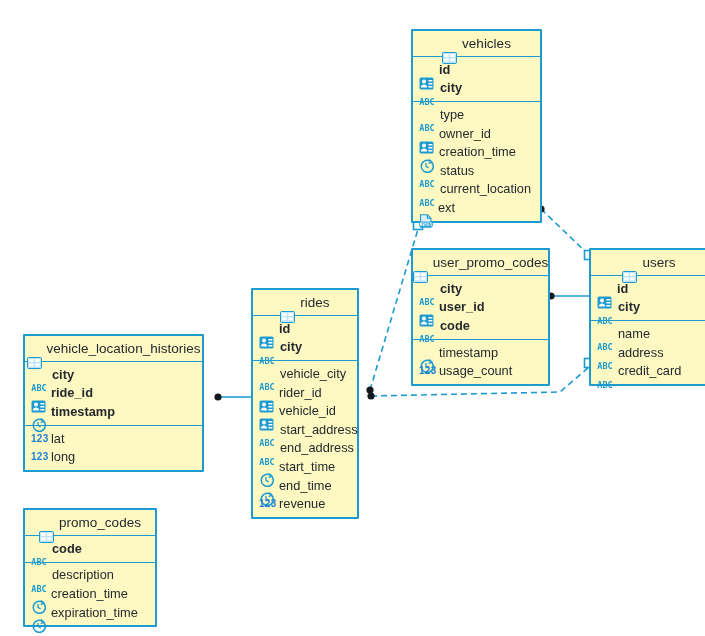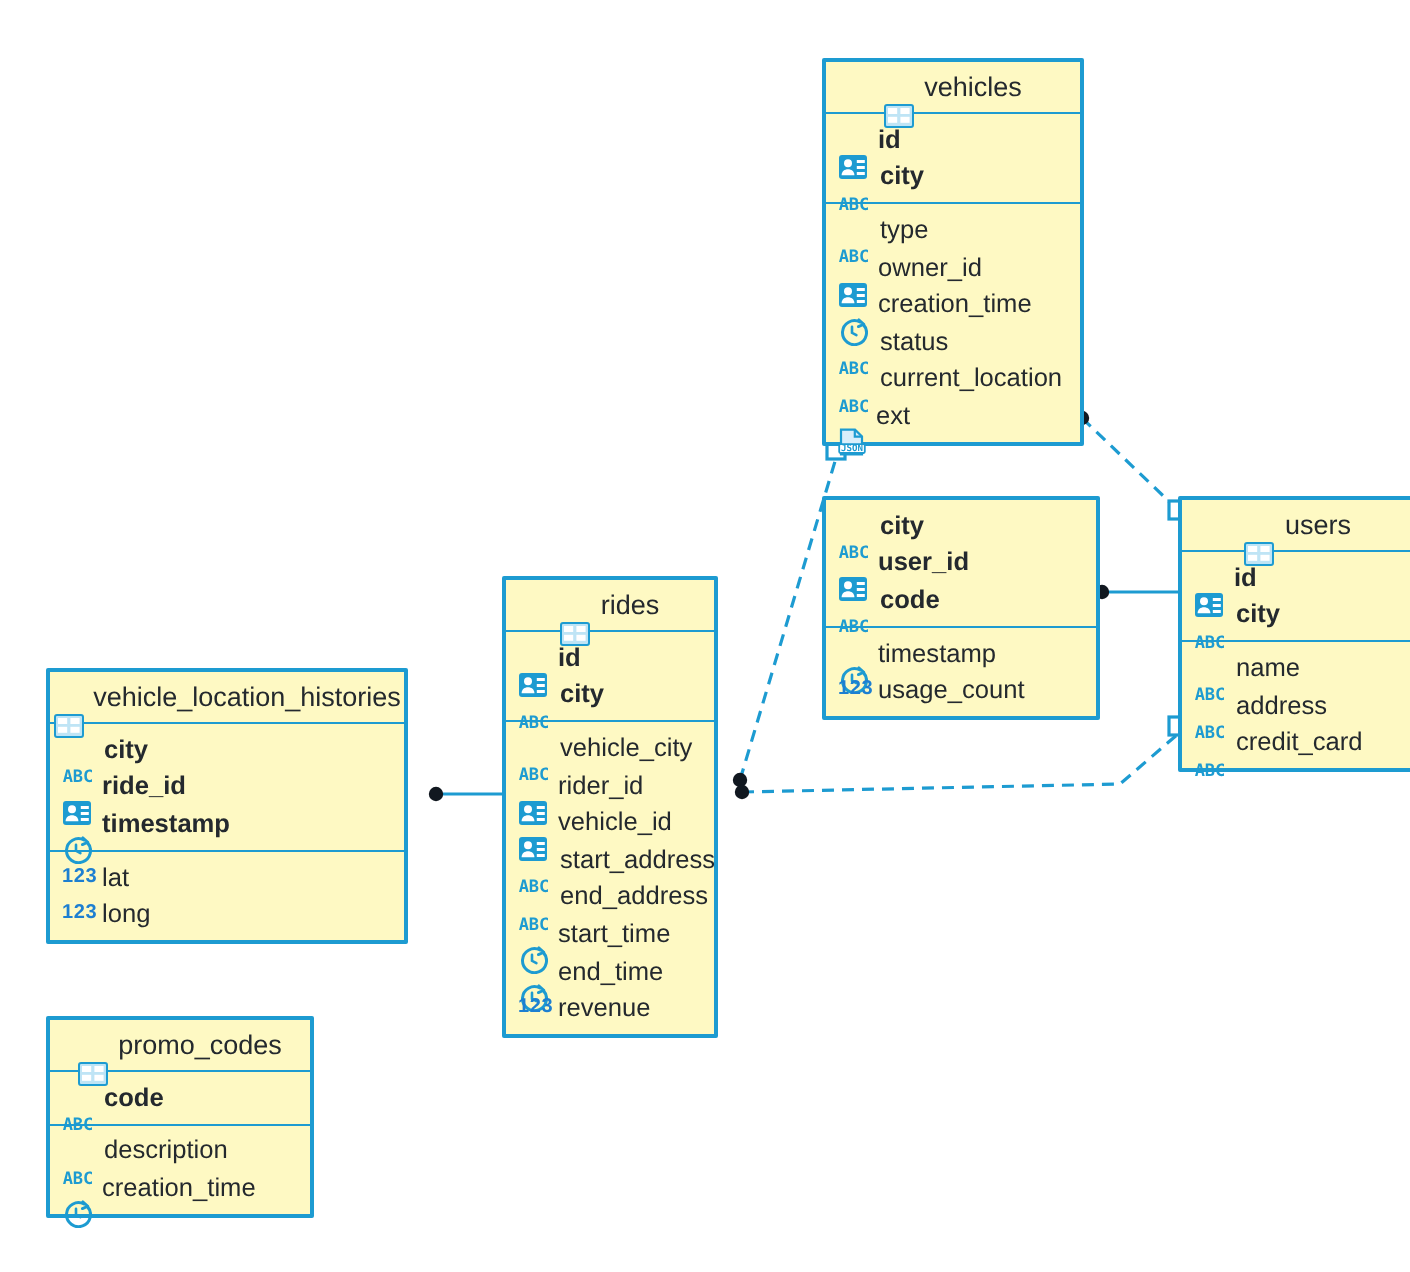--- a/index.html
+++ b/index.html
@@ -175,20 +175,32 @@
       <path d="M8.4 0.8 v3.5 h3.6" fill="none" stroke="#1d9bd1" stroke-width="1.1"></path>
       <rect x="0.6" y="8.1" width="12.8" height="4.4" rx="0.6" fill="#fff" stroke="#1d9bd1" stroke-width="0.9"></rect>
       <text x="7" y="11.7" text-anchor="middle" font-family="'DejaVu Sans Mono',monospace" font-size="4.6" font-weight="bold" fill="#1d9bd1">JSON</text>
     </svg>
           </span>
           <span class="col-label">ext</span>
         </div>
       </div>
     </div>
     <div class="table-box" style="left: 411px; top: 248px; width: 139px;">
+      <div class="tbl-header">
+        <span class="ico">
+          <svg width="15" height="12" viewBox="0 0 15 12">
+      <rect x="0.5" y="0.5" width="14" height="11" rx="1" fill="#bfe4f5" stroke="#1d9bd1" stroke-width="1"></rect>
+      <rect x="2" y="2" width="4.6" height="3" fill="#fff"></rect>
+      <rect x="8.2" y="2" width="4.6" height="3" fill="#fff"></rect>
+      <rect x="2" y="6.4" width="4.6" height="3" fill="#fff"></rect>
+      <rect x="8.2" y="6.4" width="4.6" height="3" fill="#fff"></rect>
+    </svg>
+        </span>
+        <span>user_promo_codes</span>
+      </div>
       <div class="tbl-section">
         <div class="col-row pk">
           <span class="ico">
             <svg width="16" height="10" viewBox="0 0 16 10">
       <text x="8" y="8" text-anchor="middle" font-family="'DejaVu Sans Mono',monospace" font-size="8.5" font-weight="bold" fill="#1d9bd1">ABC</text>
     </svg>
           </span>
           <span class="col-label">city</span>
         </div>
         <div class="col-row pk">
@@ -498,15 +510,25 @@
         <div class="col-row">
           <span class="ico">
             <svg width="15" height="14" viewBox="0 0 15 14">
       <path d="M12.6 3.2 A6 6 0 1 1 11 2" fill="none" stroke="#1d9bd1" stroke-width="1.5" stroke-linecap="round"></path>
       <path d="M10.4 0.9 L12.9 3.1 L10.2 4.3" fill="none" stroke="#1d9bd1" stroke-width="1.4" stroke-linecap="round" stroke-linejoin="round"></path>
       <path d="M7 4.4 L7 7.4 L9.2 8.6" fill="none" stroke="#1d9bd1" stroke-width="1.3" stroke-linecap="round"></path>
     </svg>
           </span>
           <span class="col-label">creation_time</span>
         </div>
+        <div class="col-row">
+          <span class="ico">
+            <svg width="15" height="14" viewBox="0 0 15 14">
+      <path d="M12.6 3.2 A6 6 0 1 1 11 2" fill="none" stroke="#1d9bd1" stroke-width="1.5" stroke-linecap="round"></path>
+      <path d="M10.4 0.9 L12.9 3.1 L10.2 4.3" fill="none" stroke="#1d9bd1" stroke-width="1.4" stroke-linecap="round" stroke-linejoin="round"></path>
+      <path d="M7 4.4 L7 7.4 L9.2 8.6" fill="none" stroke="#1d9bd1" stroke-width="1.3" stroke-linecap="round"></path>
+    </svg>
+          </span>
+          <span class="col-label">expiration_time</span>
+        </div>
       </div>
     </div>
   </div>
 
 </body></html>

